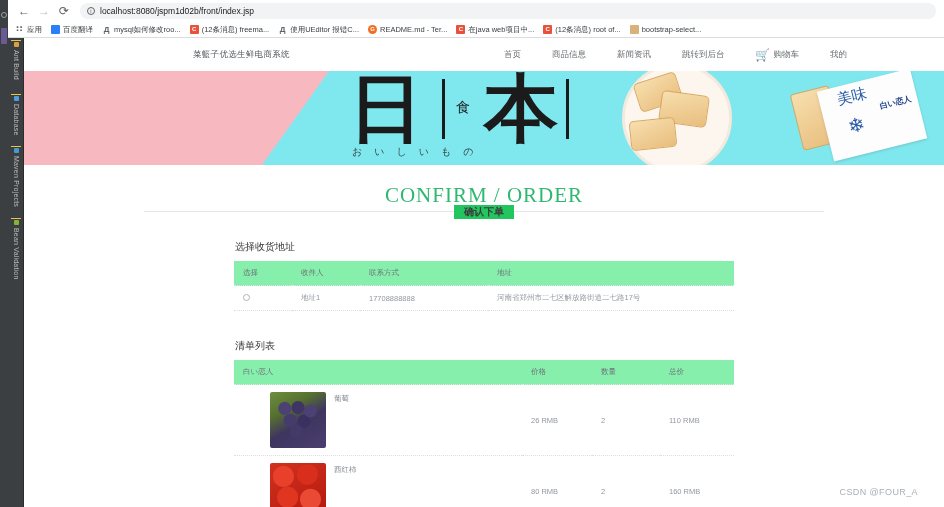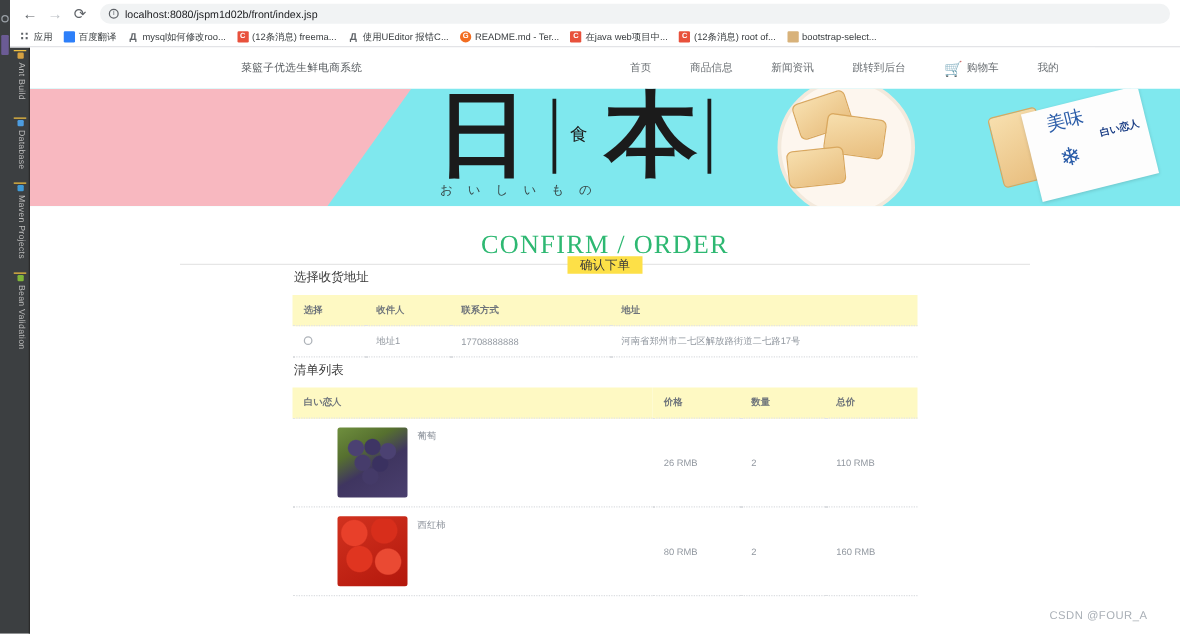--- a/index.html
+++ b/index.html
@@ -176,36 +176,36 @@
   .order-title {
     text-align: center; font-family: "Liberation Serif", "DejaVu Serif", serif;
     font-size: 21px; color: #2eb872; letter-spacing: 1px;
   }
   .title-rule {
     position: relative; margin: 3px auto 0; width: 680px;
     border-top: 1px solid #e6e6e6; height: 0;
   }
   .title-sub {
     position: absolute; left: 50%; top: -7px; transform: translateX(-50%);
-    background: #fde047; padding: 0 10px; font-size: 10px; color: #3a3a3a;
-    font-weight: normal; white-space: nowrap;
+    background: #22c55e; padding: 0 10px; font-size: 10px; color: #3a3a3a;
+    font-weight: bold; white-space: nowrap;
   }
 
   .section {
     width: 500px; margin: 0 auto;
   }
   .section-label {
-    font-size: 10px; color: #3b3b3b; margin: 3px 0 7px 1px;
+    font-size: 10px; color: #3b3b3b; margin: 28px 0 7px 1px;
   }
   table.tbl {
     width: 500px; border-collapse: collapse; font-size: 7.5px; color: #8a9099;
     table-layout: fixed;
   }
   table.tbl thead th {
-    background: #fef9c3; text-align: left; font-weight: bold;
+    background: #86efac; text-align: left; font-weight: normal;
     padding: 7px 0 7px 9px; color: #6e747b; font-size: 7.5px;
     border-bottom: 1px dotted #e2e4e7;
   }
   table.tbl tbody td {
     padding: 7px 0 7px 9px; border-bottom: 1px dotted #dcdee1;
     vertical-align: middle; color: #9298a0;
   }
   .radio {
     width: 7px; height: 7px; border: 1px solid #aeb3b9; border-radius: 50%;
     display: inline-block;

